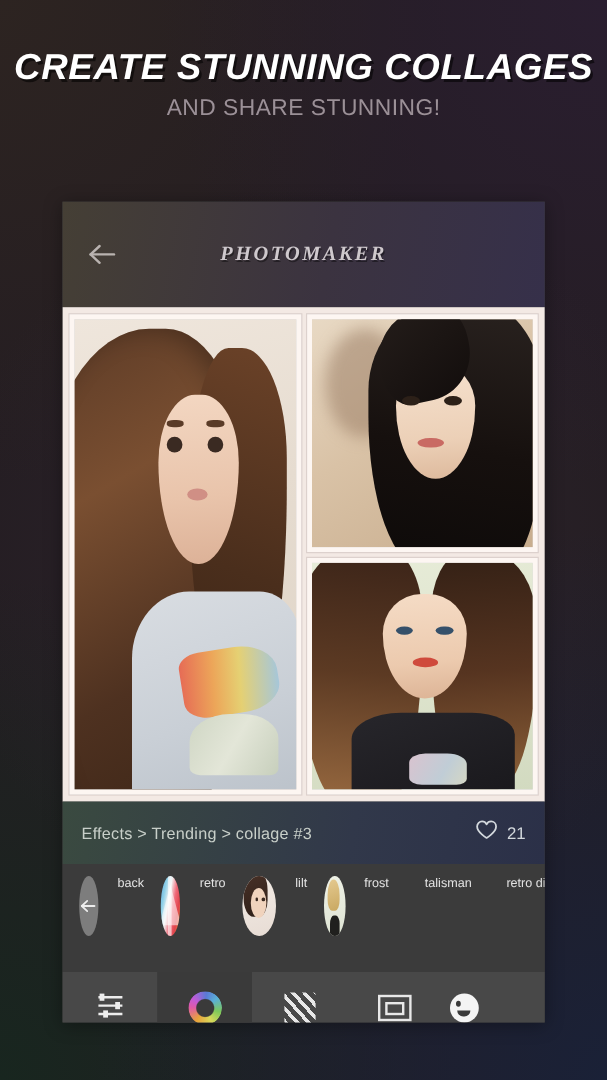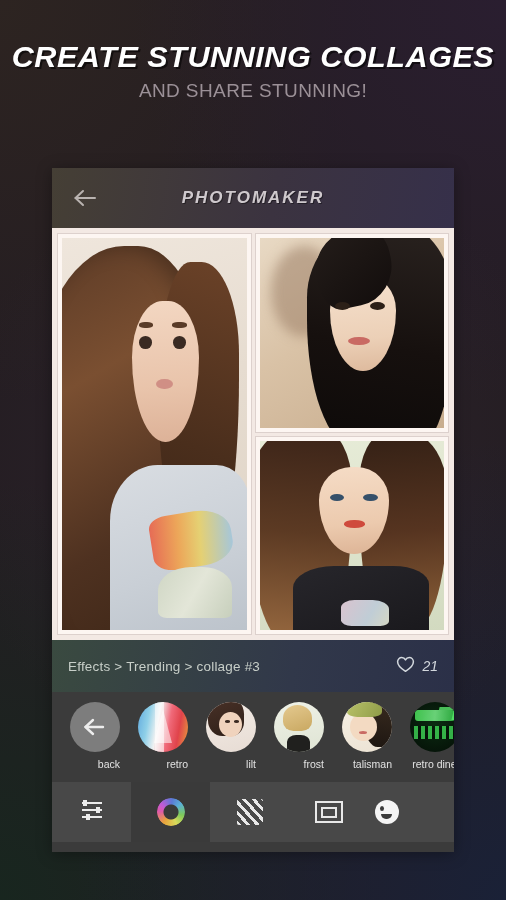--- a/index.html
+++ b/index.html
@@ -52,22 +52,23 @@
     left:52px; top:168px;
     width:402px; height:684px;
     background:#3b3b3b;
     box-shadow:0 2px 14px rgba(0,0,0,0.35);
     overflow:hidden;
   }
 
   
   .app-header {
     position:relative;
-    height:60px;
+    height:88px;
     background:linear-gradient(100deg,#453f35 0%,#3b3340 55%,#36304a 100%);
+    font-family:Liberation Serif, serif;
   }
   .back-arrow {
     position:absolute; left:18px; top:50%;
     transform:translateY(-50%);
     width:30px; height:30px;
     display:flex; align-items:center; justify-content:center;
     cursor:pointer;
   }
   .back-arrow svg { display:block; }
   .app-title {
@@ -265,36 +266,36 @@
   .breadcrumb {
     flex:1;
     font-size:13.5px;
     color:#c8cfc9;
     letter-spacing:0.2px;
   }
   .likes {
     display:flex; align-items:center; gap:7px;
     cursor:pointer;
   }
-  .likes .count { font-size:14px; color:#d3d8dd;font-style:italic; }
+  .likes .count { font-size:14px; color:#d3d8dd; }
 
   
   .filter-strip {
     position:relative;
     height:90px;
     background:#3b3b3b;
     display:flex; align-items:flex-start;
     padding:10px 0 0 14px;
     gap:14px;
     overflow:hidden;
   }
   .filter-item {
     width:54px;
-    display:flex; flex-direction:column; align-items:flex-end;
-    gap:6px;
+    display:flex; align-items:flex-start;
+    gap:16px;
     flex-shrink:0;
     cursor:pointer;
   }
   .thumb {
     position:relative;
     width:50px; height:50px;
     border-radius:50%;
     overflow:hidden;
     background:#555;
   }

